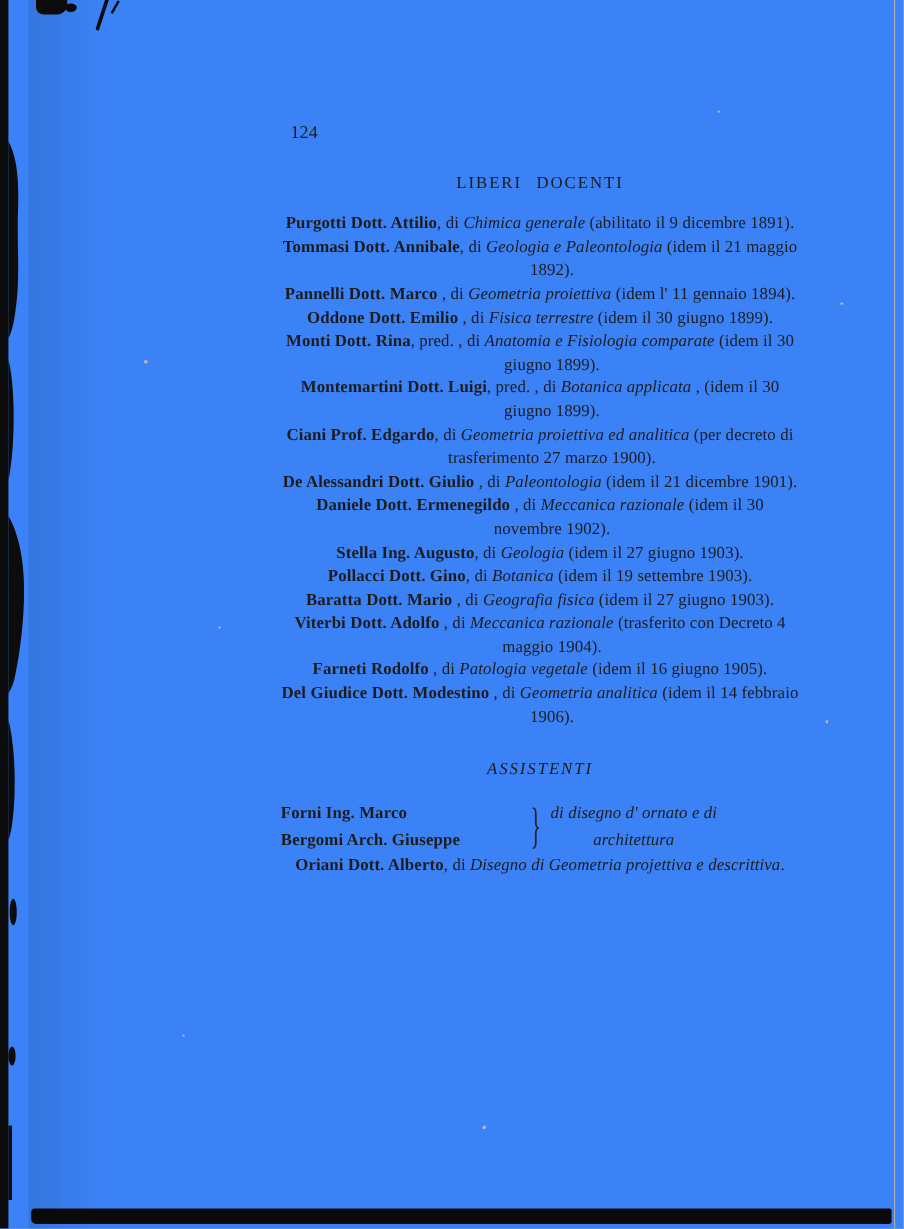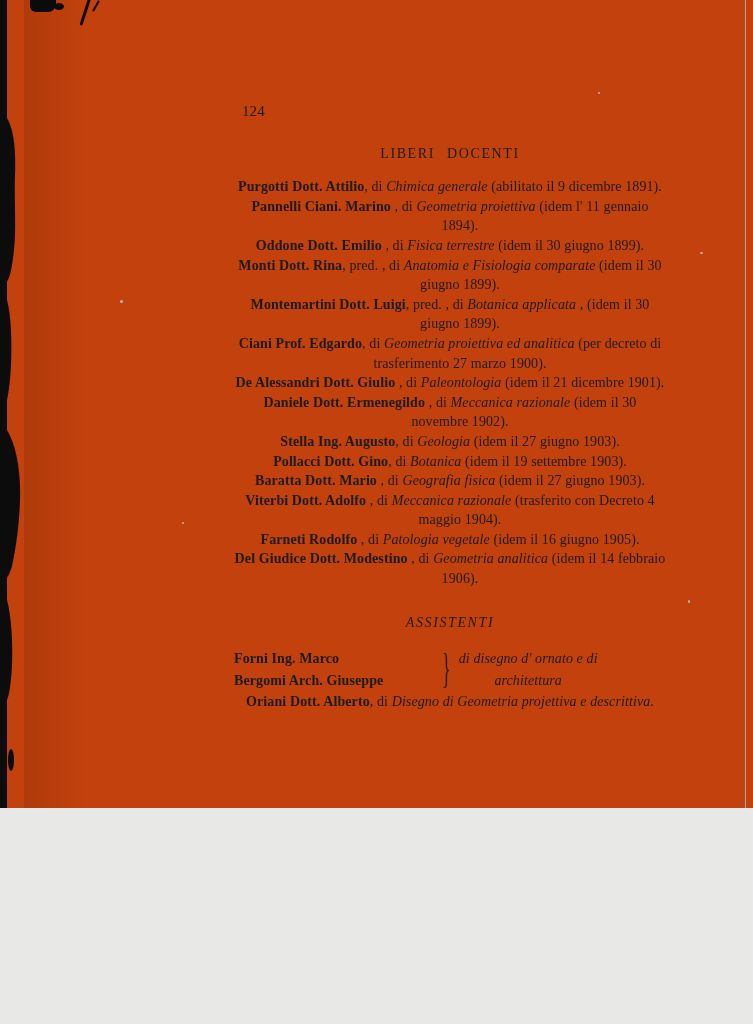--- a/index.html
+++ b/index.html
@@ -4,22 +4,22 @@
 <style>
   * { box-sizing: border-box; }
   html, body { margin: 0; padding: 0; }
   body {
     width: 753px; height: 1024px;
     background: #e8e8e6;
     font-family: "Liberation Serif", "DejaVu Serif", serif;
   }
   .scan {
     position: relative;
-    width: 753px; height: 808px;
-    background: #c2410c;
+    width: 753px; height: 1024px;
+    background: #3b82f6;
     overflow: hidden;
     color: #1c1c1c;
   }
   
   .scan::before {
     content: "";
     position: absolute; left: 24px; top: 0; width: 60px; height: 100%;
     background: linear-gradient(to right, rgba(0,0,0,0.10), rgba(0,0,0,0));
     pointer-events: none;
   }
@@ -105,22 +105,23 @@
   <div class="content">
 
     <p class="page-number">124</p>
 
     <h1 class="section-title">LIBERI DOCENTI</h1>
 
     <div>
 
         <p class="entry"><b>Purgotti Dott. Attilio</b><span>, di </span><i>Chimica generale</i><span> (abilitato il 9 dicembre 1891).</span></p>
 
+        <p class="entry"><b>Tommasi Dott. Annibale</b><span>, di </span><i>Geologia e Paleontologia</i><span> (idem il 21 maggio 1892).</span></p>
 
-        <p class="entry"><b>Pannelli Ciani. Marino</b><span> , di </span><i>Geometria proiettiva</i><span> (idem l' 11 gennaio 1894).</span></p>
+        <p class="entry"><b>Pannelli Dott. Marco</b><span> , di </span><i>Geometria proiettiva</i><span> (idem l' 11 gennaio 1894).</span></p>
 
         <p class="entry"><b>Oddone Dott. Emilio</b><span> , di </span><i>Fisica terrestre</i><span> (idem il 30 giugno 1899).</span></p>
 
         <p class="entry"><b>Monti Dott. Rina</b><span>, pred. , di </span><i>Anatomia e Fisiologia comparate</i><span> (idem il 30 giugno 1899).</span></p>
 
         <p class="entry"><b>Montemartini Dott. Luigi</b><span>, pred. , di </span><i>Botanica applicata</i><span> , (idem il 30 giugno 1899).</span></p>
 
         <p class="entry"><b>Ciani Prof. Edgardo</b><span>, di </span><i>Geometria proiettiva ed analitica</i><span> (per decreto di trasferimento 27 marzo 1900).</span></p>
 
 

